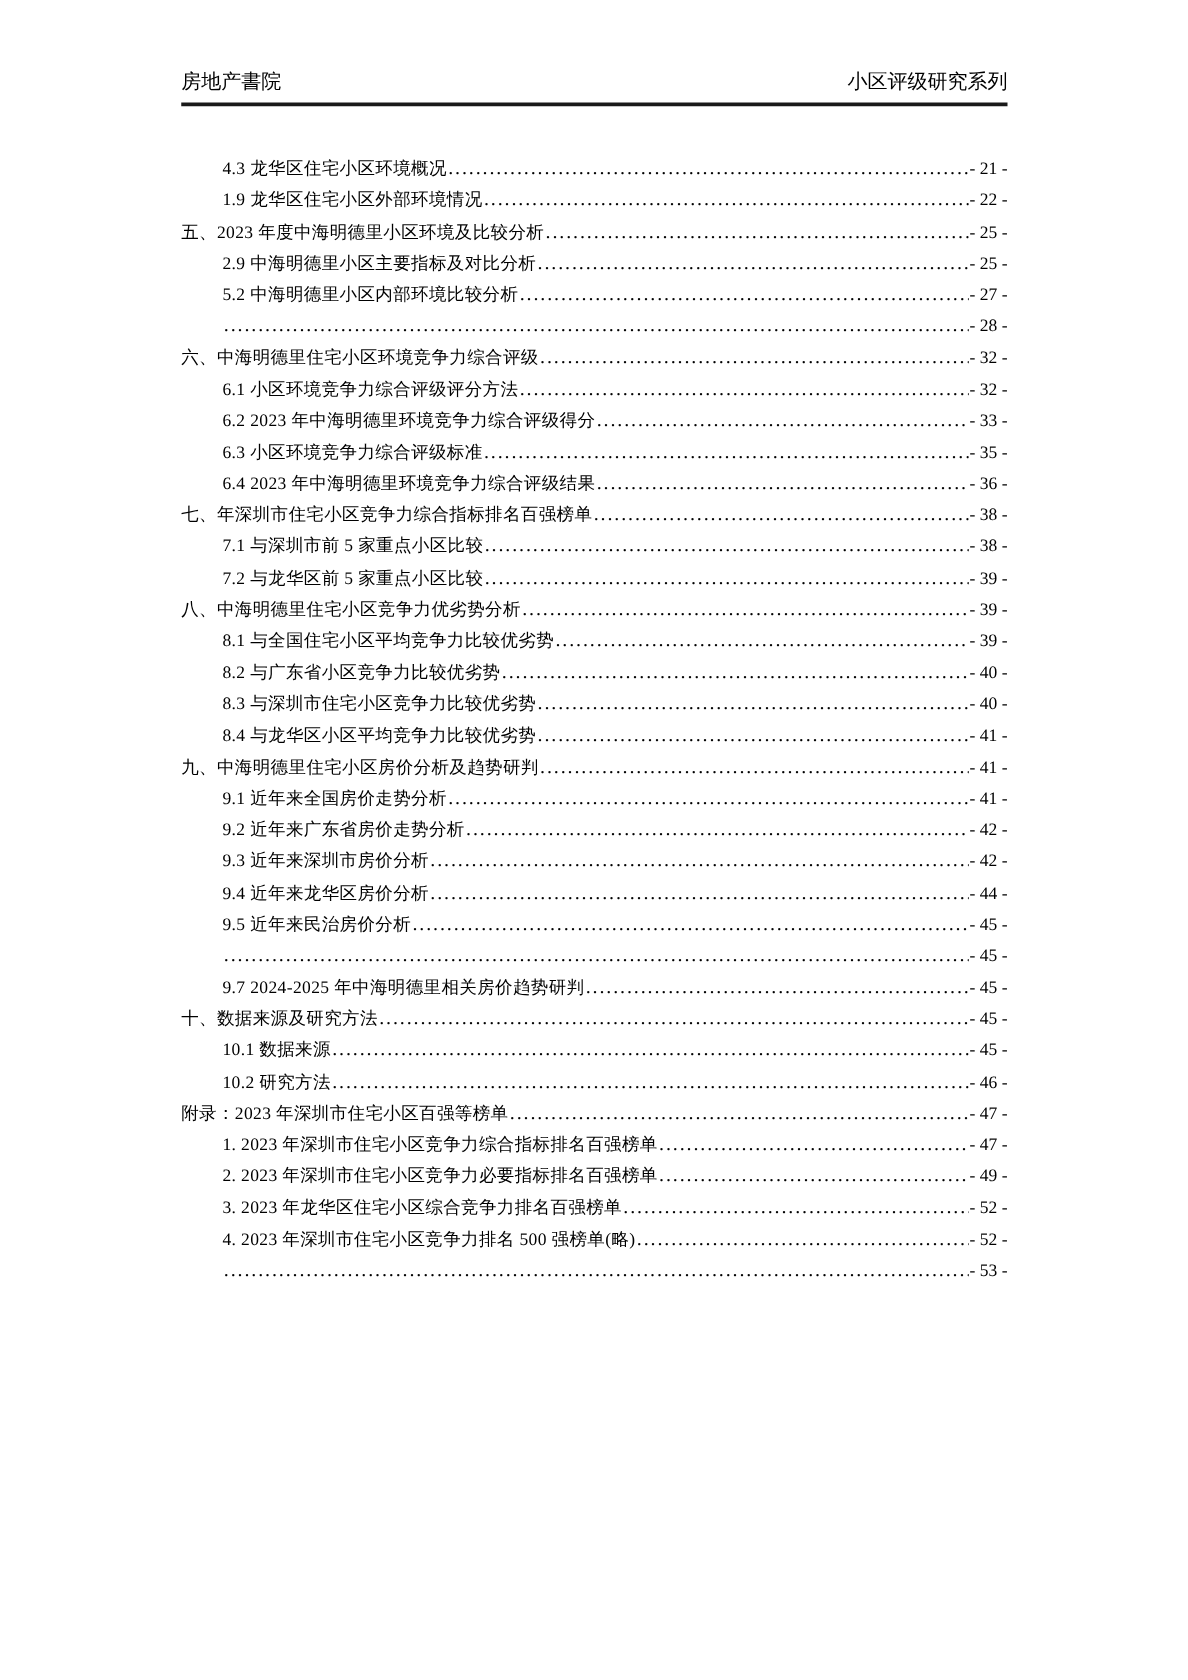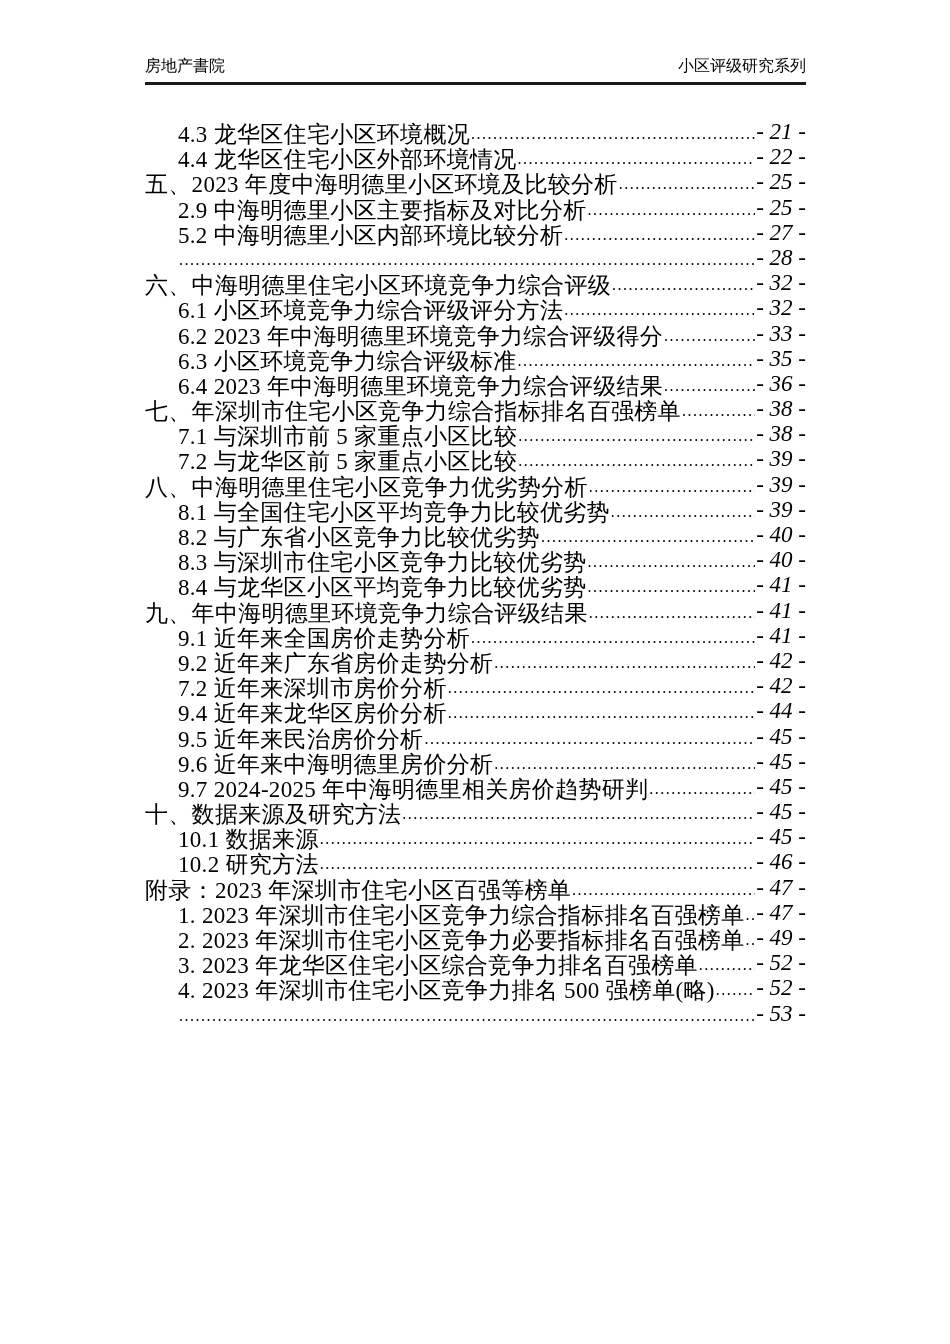--- a/index.html
+++ b/index.html
@@ -27,39 +27,39 @@
     line-height: 1.2;
   }
   .toc {
     position: absolute;
     left: 145px;
     right: 144px;
     top: 119px;
   }
   .toc-row {
     display: flex;
-    align-items: flex-start;
+    align-items: flex-end;
     height: 25.2px;
-    font-size: 23px;
+    font-size: 14px;
     white-space: nowrap;
   }
   .toc-row.l2 { padding-left: 33px; }
   .toc-title { flex: 0 0 auto; letter-spacing: 0.3px; }
   .dots {
     flex: 1 1 auto;
     overflow: hidden;
     min-width: 8px;
     margin: 0 1px;
   }
   .dots::after {
     content: "...................................................................................................................................................................";
     letter-spacing: 1.5px;
     font-size: 16px;
   }
-  .toc-page { flex: 0 0 auto; white-space: pre; font-style: italic; }
+  .toc-page { flex: 0 0 auto; white-space: pre; }
   .footer {
     position: absolute;
     left: 0;
     right: 0;
     top: 1240px;
     text-align: center;
     font-size: 15px;
     font-family: "Liberation Sans", "DejaVu Sans", sans-serif;
   }
 </style>
@@ -73,21 +73,21 @@
     <span>小区评级研究系列</span>
   </div>
 
   <div class="toc">
       <div class="toc-row l2">
         <span class="toc-title">4.3 龙华区住宅小区环境概况</span>
         <span class="dots"></span>
         <span class="toc-page">- 21 -</span>
       </div>
       <div class="toc-row l2">
-        <span class="toc-title">4.4 龙华区住宅小区外部环境情况</span>
+        <span class="toc-title">1.9 龙华区住宅小区外部环境情况</span>
         <span class="dots"></span>
         <span class="toc-page">- 22 -</span>
       </div>
       <div class="toc-row l1">
         <span class="toc-title">五、2023 年度中海明德里小区环境及比较分析</span>
         <span class="dots"></span>
         <span class="toc-page">- 25 -</span>
       </div>
       <div class="toc-row l2">
         <span class="toc-title">2.9 中海明德里小区主要指标及对比分析</span>
@@ -162,51 +162,50 @@
         <span class="toc-title">8.3 与深圳市住宅小区竞争力比较优劣势</span>
         <span class="dots"></span>
         <span class="toc-page">- 40 -</span>
       </div>
       <div class="toc-row l2">
         <span class="toc-title">8.4 与龙华区小区平均竞争力比较优劣势</span>
         <span class="dots"></span>
         <span class="toc-page">- 41 -</span>
       </div>
       <div class="toc-row l1">
-        <span class="toc-title">九、年中海明德里环境竞争力综合评级结果</span>
+        <span class="toc-title">九、中海明德里住宅小区房价分析及趋势研判</span>
         <span class="dots"></span>
         <span class="toc-page">- 41 -</span>
       </div>
       <div class="toc-row l2">
         <span class="toc-title">9.1 近年来全国房价走势分析</span>
         <span class="dots"></span>
         <span class="toc-page">- 41 -</span>
       </div>
       <div class="toc-row l2">
         <span class="toc-title">9.2 近年来广东省房价走势分析</span>
         <span class="dots"></span>
         <span class="toc-page">- 42 -</span>
       </div>
       <div class="toc-row l2">
-        <span class="toc-title">7.2 近年来深圳市房价分析</span>
+        <span class="toc-title">9.3 近年来深圳市房价分析</span>
         <span class="dots"></span>
         <span class="toc-page">- 42 -</span>
       </div>
       <div class="toc-row l2">
         <span class="toc-title">9.4 近年来龙华区房价分析</span>
         <span class="dots"></span>
         <span class="toc-page">- 44 -</span>
       </div>
       <div class="toc-row l2">
         <span class="toc-title">9.5 近年来民治房价分析</span>
         <span class="dots"></span>
         <span class="toc-page">- 45 -</span>
       </div>
       <div class="toc-row l2">
-        <span class="toc-title">9.6 近年来中海明德里房价分析</span>
         <span class="dots"></span>
         <span class="toc-page">- 45 -</span>
       </div>
       <div class="toc-row l2">
         <span class="toc-title">9.7 2024-2025 年中海明德里相关房价趋势研判</span>
         <span class="dots"></span>
         <span class="toc-page">- 45 -</span>
       </div>
       <div class="toc-row l1">
         <span class="toc-title">十、数据来源及研究方法</span>

